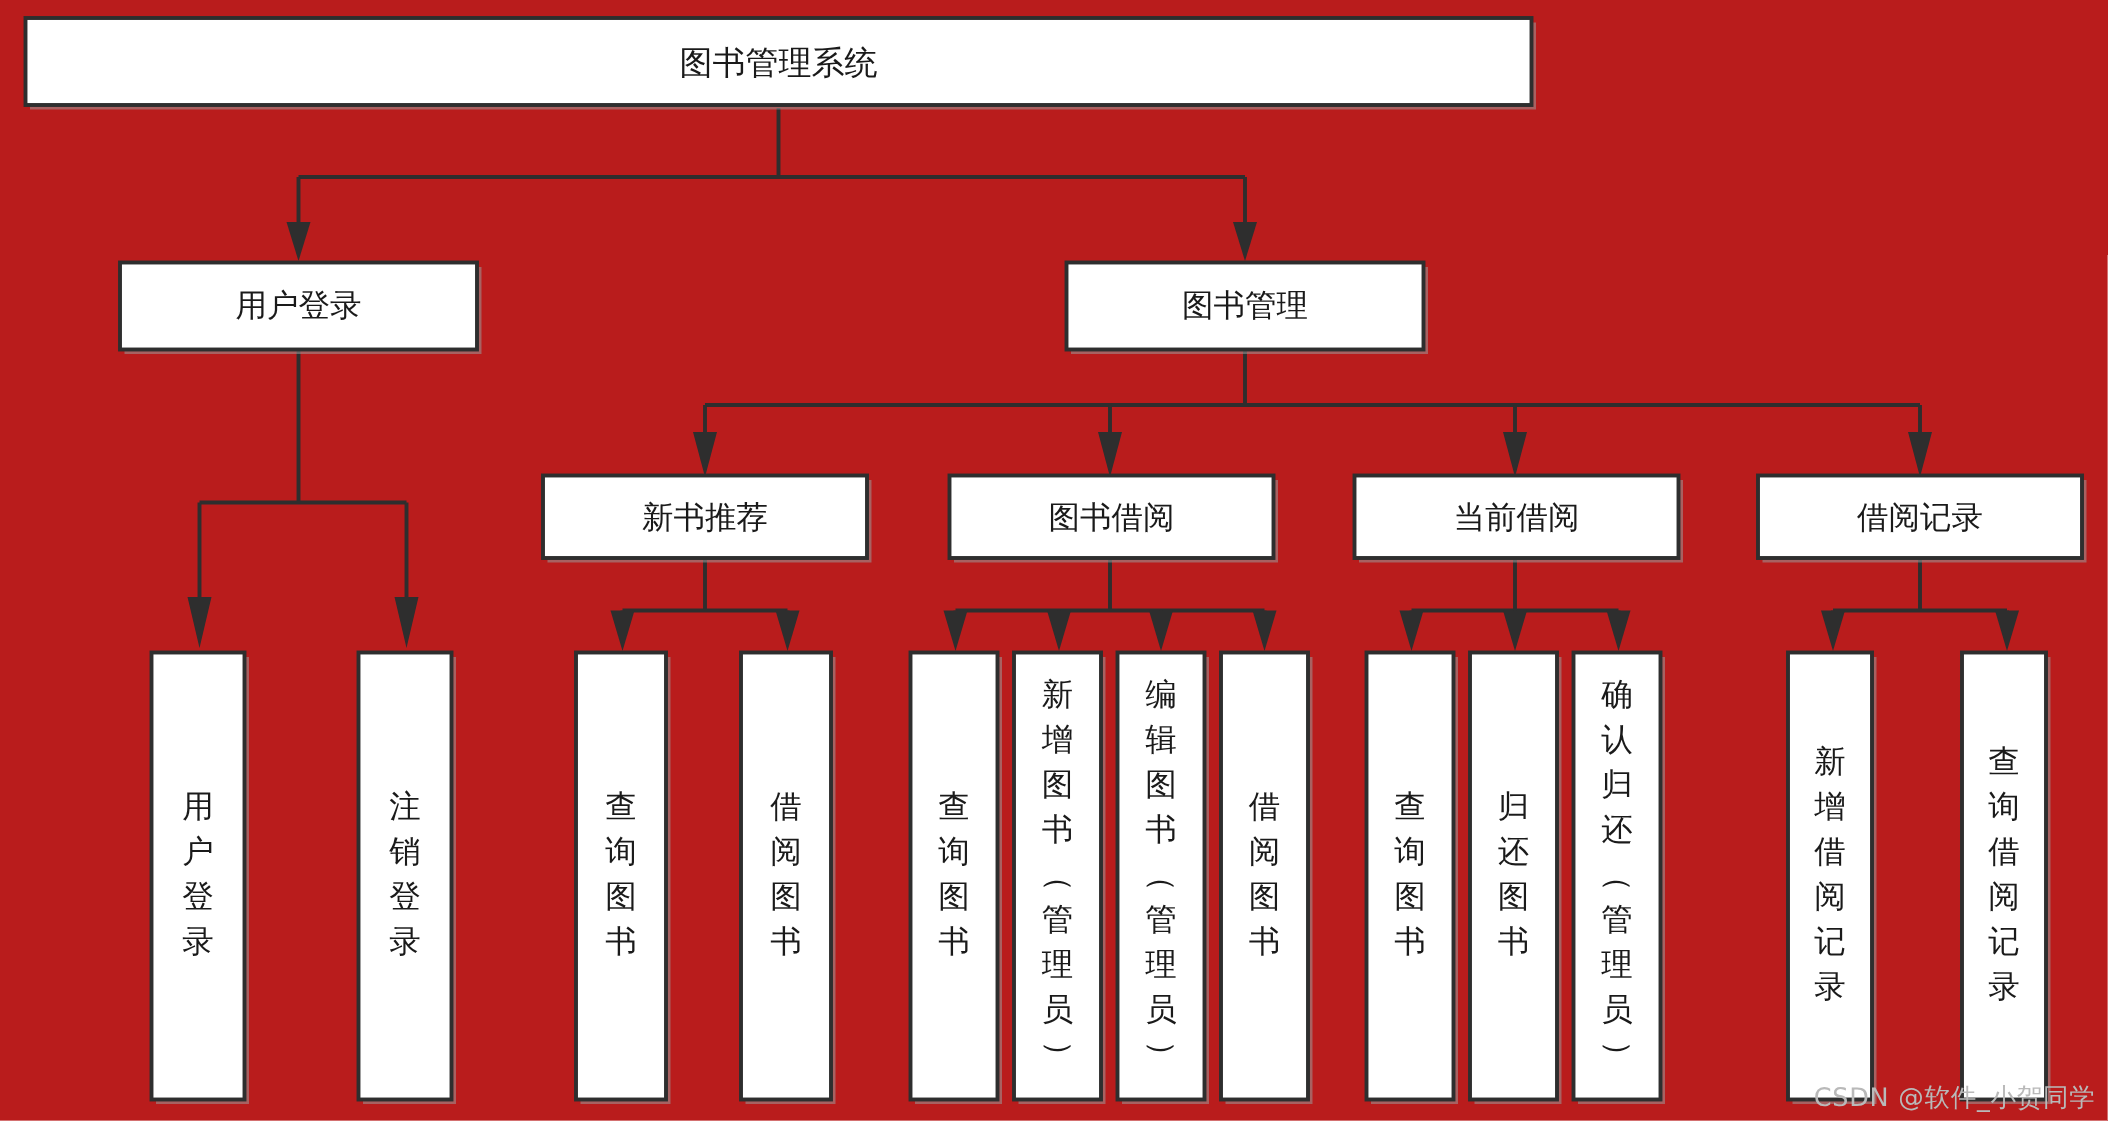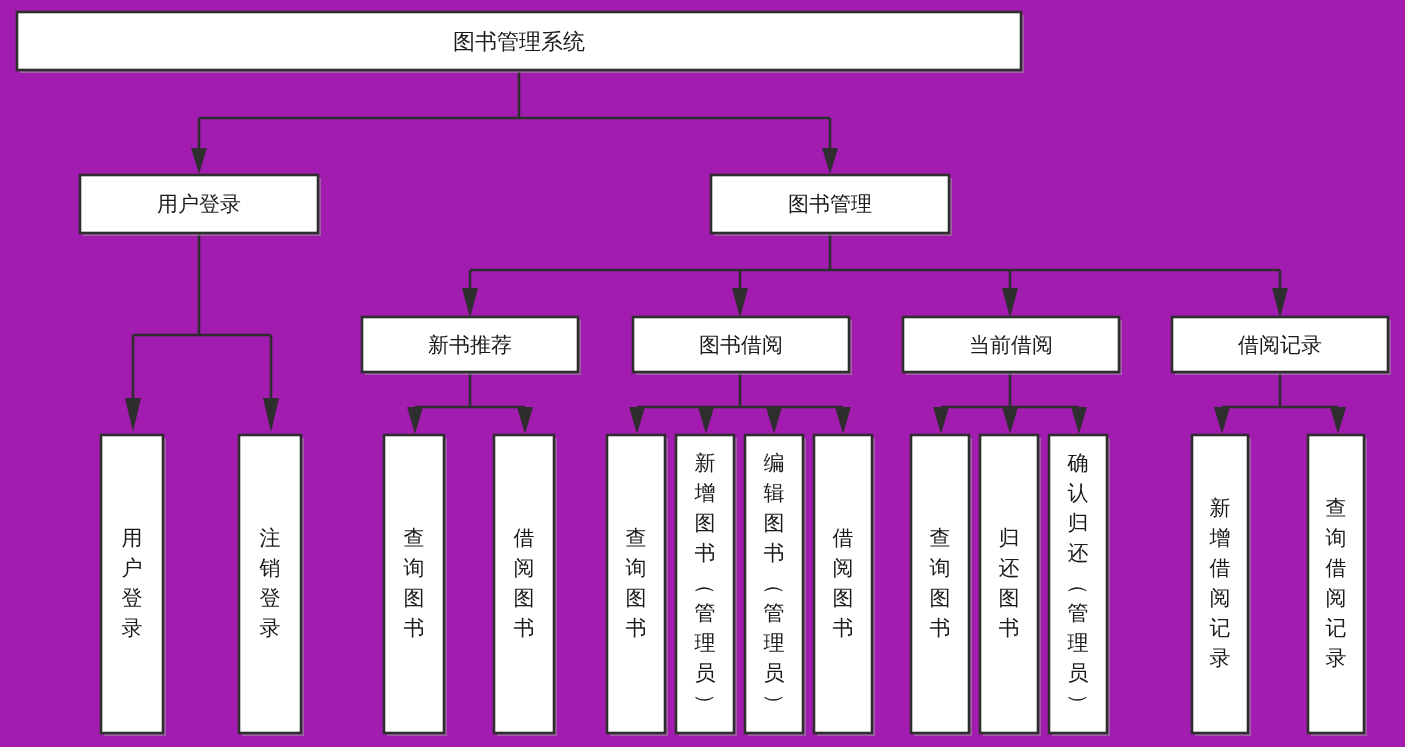--- a/index.html
+++ b/index.html
@@ -11,21 +11,21 @@
   body {
     width: 1405px;
     height: 747px;
     font-family: "DejaVu Sans", "Liberation Sans", sans-serif;
     overflow: hidden;
   }
   #diagram-root {
     position: relative;
     width: 1405px;
     height: 747px;
-    background: #a21caf;
+    background: #b91c1c;
   }
   svg#diagram-svg {
     position: absolute;
     left: 0;
     top: 0;
     width: 1405px;
     height: 747px;
     display: block;
   }
   .node-rect {
@@ -336,13 +336,14 @@
           <text class="vlabel-char" x="1336" y="539">询</text>
           <text class="vlabel-char" x="1336" y="569">借</text>
           <text class="vlabel-char" x="1336" y="599">阅</text>
           <text class="vlabel-char" x="1336" y="629">记</text>
           <text class="vlabel-char" x="1336" y="659">录</text>
         </g>
     </g>
 
   </svg>
 
+  <div class="watermark">CSDN @软件_小贺同学</div>
 </div>
 
 </body></html>

